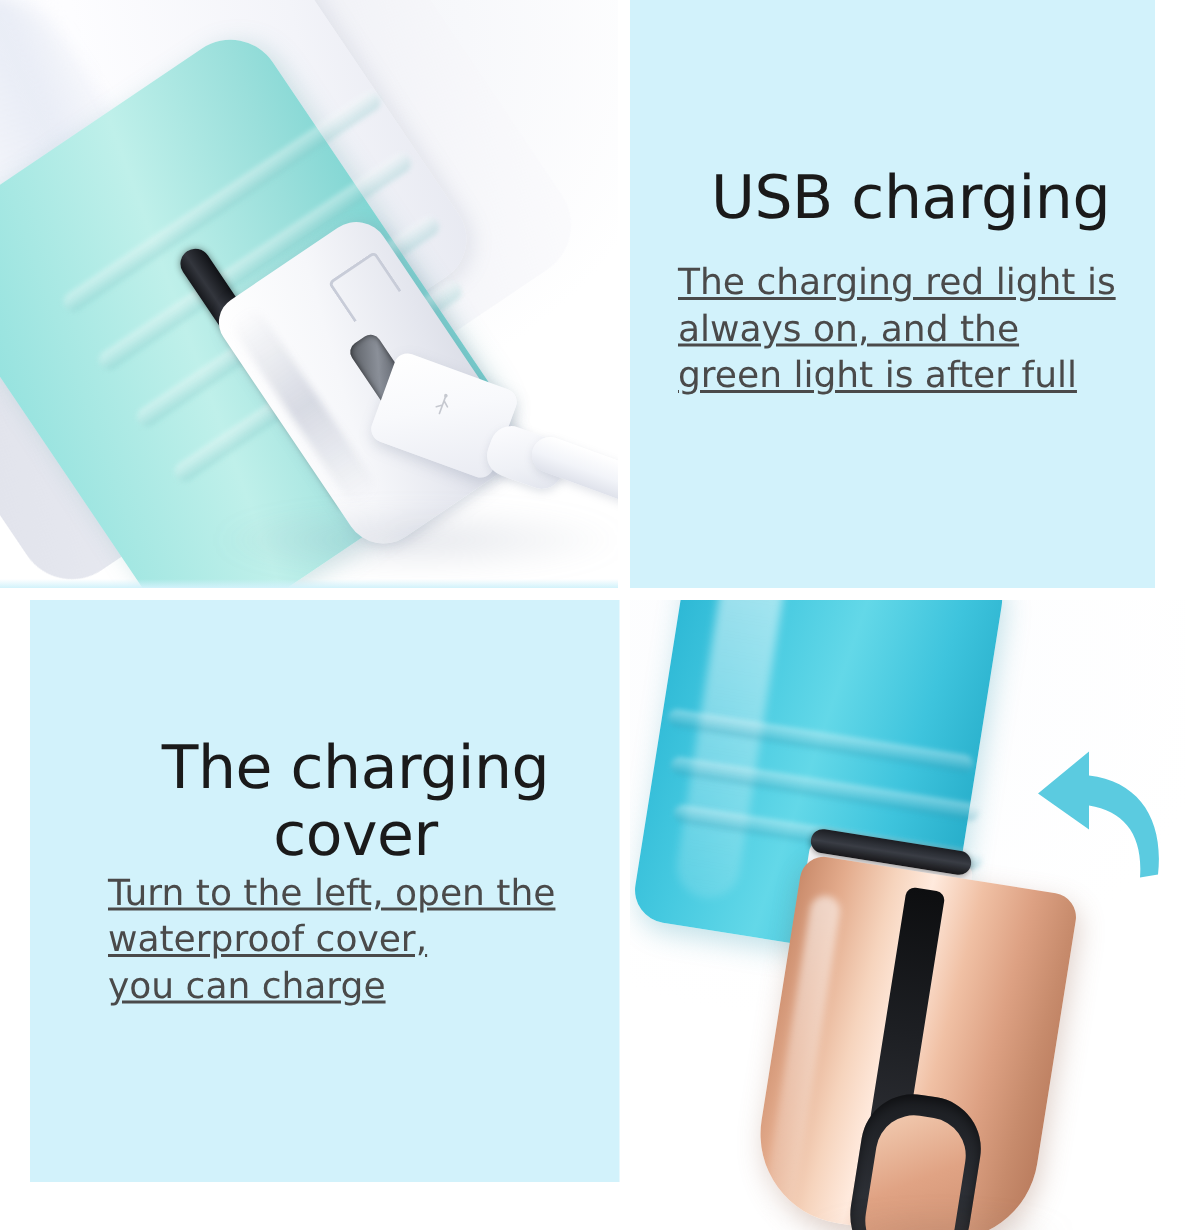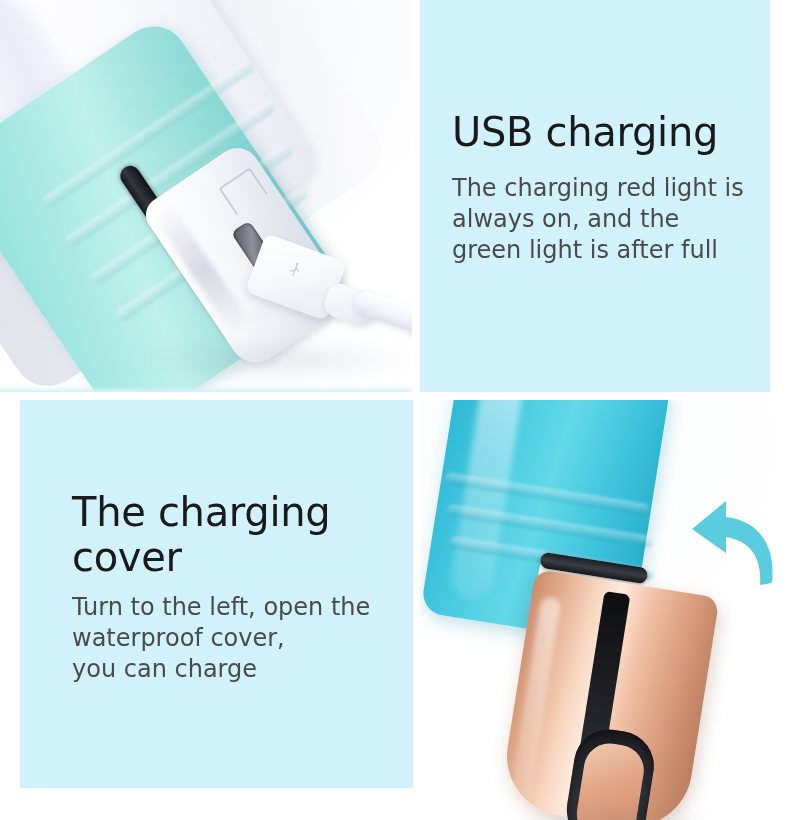--- a/index.html
+++ b/index.html
@@ -37,44 +37,46 @@
 
   
   .headline {
     font-size: 40px;
     font-weight: 400;
     color: #1a1a1a;
     line-height: 1.12;
     letter-spacing: -0.3px;
     margin: 0;
     white-space: pre-line;
+    text-align: center;
   }
   .subtext {
     font-size: 24px;
     font-weight: 400;
     color: #4a4a4a;
     line-height: 1.30;
     margin: 0;
     white-space: pre-line;
+    text-decoration: underline;
   }
   #panel-usb-text .text-wrap {
     position: absolute;
     left: 32px;
     top: 110px;
     width: 310px;
   }
   #panel-usb-text .subtext { margin-top: 18px; }
 
   #panel-method-text .text-wrap {
     position: absolute;
     left: 52px;
     top: 90px;
     width: 330px;
   }
-  #panel-method-text .subtext { margin-top: 12px; }
+  #panel-method-text .subtext { margin-top: 0; }
 
   
   .ph1-stage { position: absolute; inset: 0; background: #fefefe; }
 
   
   .ph1-backdrop {
     position: absolute; inset: 0;
     background:
       radial-gradient(120% 90% at 18% 8%, #eef0f5 0%, #f7f8fb 48%, #ffffff 78%);
   }

